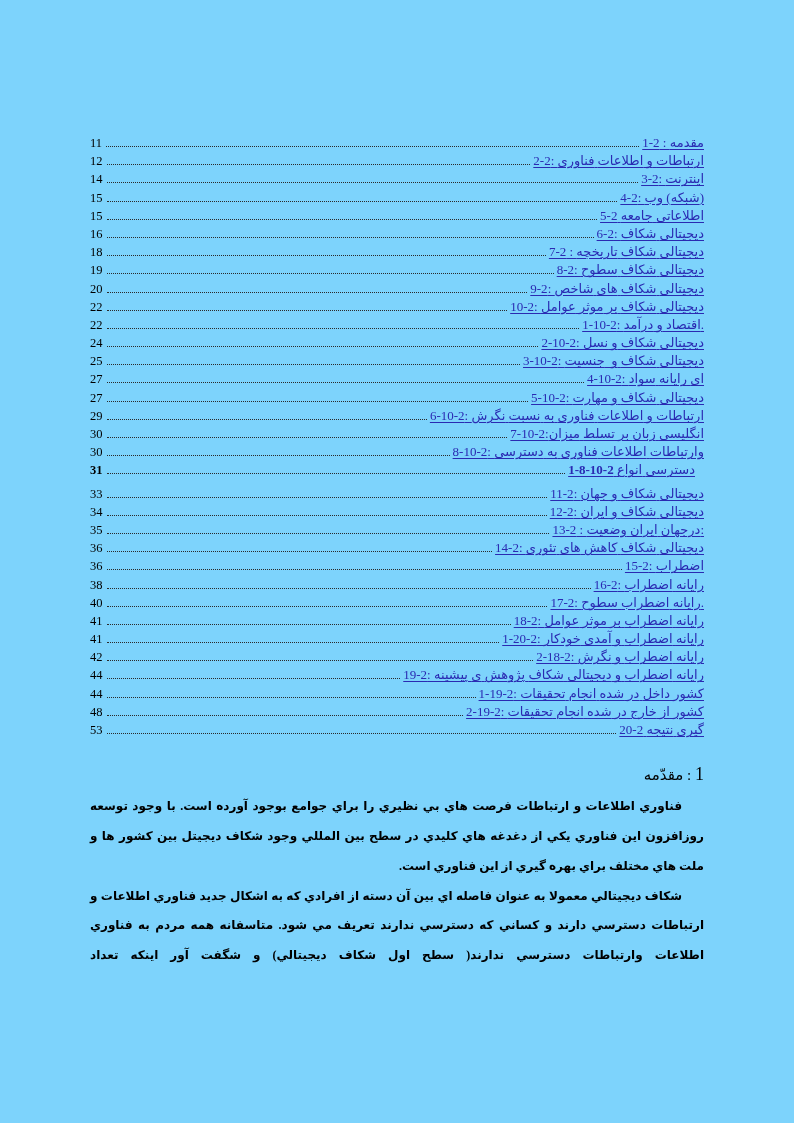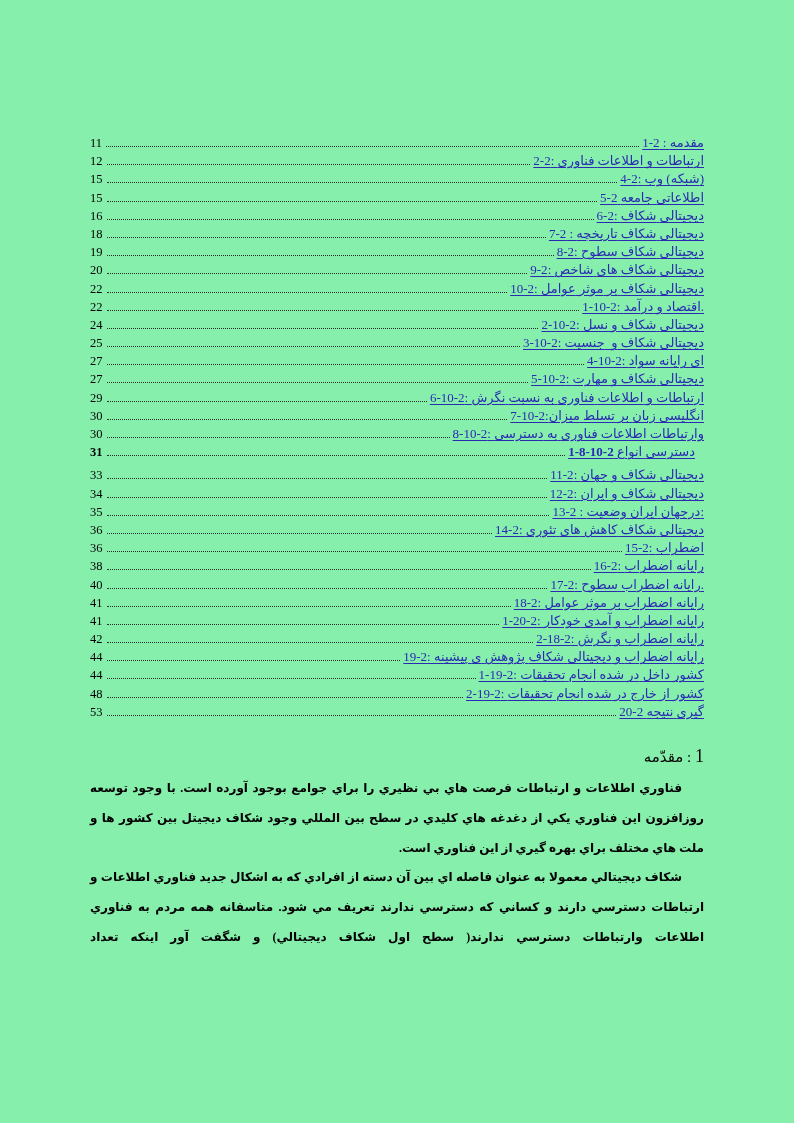--- a/index.html
+++ b/index.html
@@ -1,19 +1,19 @@
 <!DOCTYPE html>
 <html style="--link-color: #2a2ab2; --highlight-color: #b2ccf2;"><head>
 <meta charset="utf-8">
 <style>
   html,body{margin:0;padding:0;background:#e8e8e8;}
   .page{
     position:relative;
     width:794px;height:1123px;
-    background:#86efac;
+    background:#7dd3fc;
     margin:0 auto;
     overflow:hidden;
     font-family:"Liberation Serif","DejaVu Sans",serif;
   }
   .content{
     position:absolute;
     left:90px;top:135px;
     width:614px;
   }
   
@@ -90,20 +90,25 @@
     <span class="leader"></span>
     <a class="toc-link"><span class="toc-num">1-2</span><span class="toc-sep"> : </span><span class="toc-title">مقدمه</span></a>
   </div>
 
   <div class="toc-row">
     <span class="pagenum">12</span>
     <span class="leader"></span>
     <a class="toc-link"><span class="toc-num">2-2</span><span class="toc-sep">: </span><span class="toc-title">فناوری ‎اطلاعات ‎و ‎ارتباطات</span></a>
   </div>
 
+  <div class="toc-row">
+    <span class="pagenum">14</span>
+    <span class="leader"></span>
+    <a class="toc-link"><span class="toc-num">3-2</span><span class="toc-sep">: </span><span class="toc-title">اینترنت</span></a>
+  </div>
 
   <div class="toc-row">
     <span class="pagenum">15</span>
     <span class="leader"></span>
     <a class="toc-link"><span class="toc-num">4-2</span><span class="toc-sep">: </span><span class="toc-title">وب ‎(شبکه)</span></a>
   </div>
 
   <div class="toc-row">
     <span class="pagenum">15</span>
     <span class="leader"></span>

